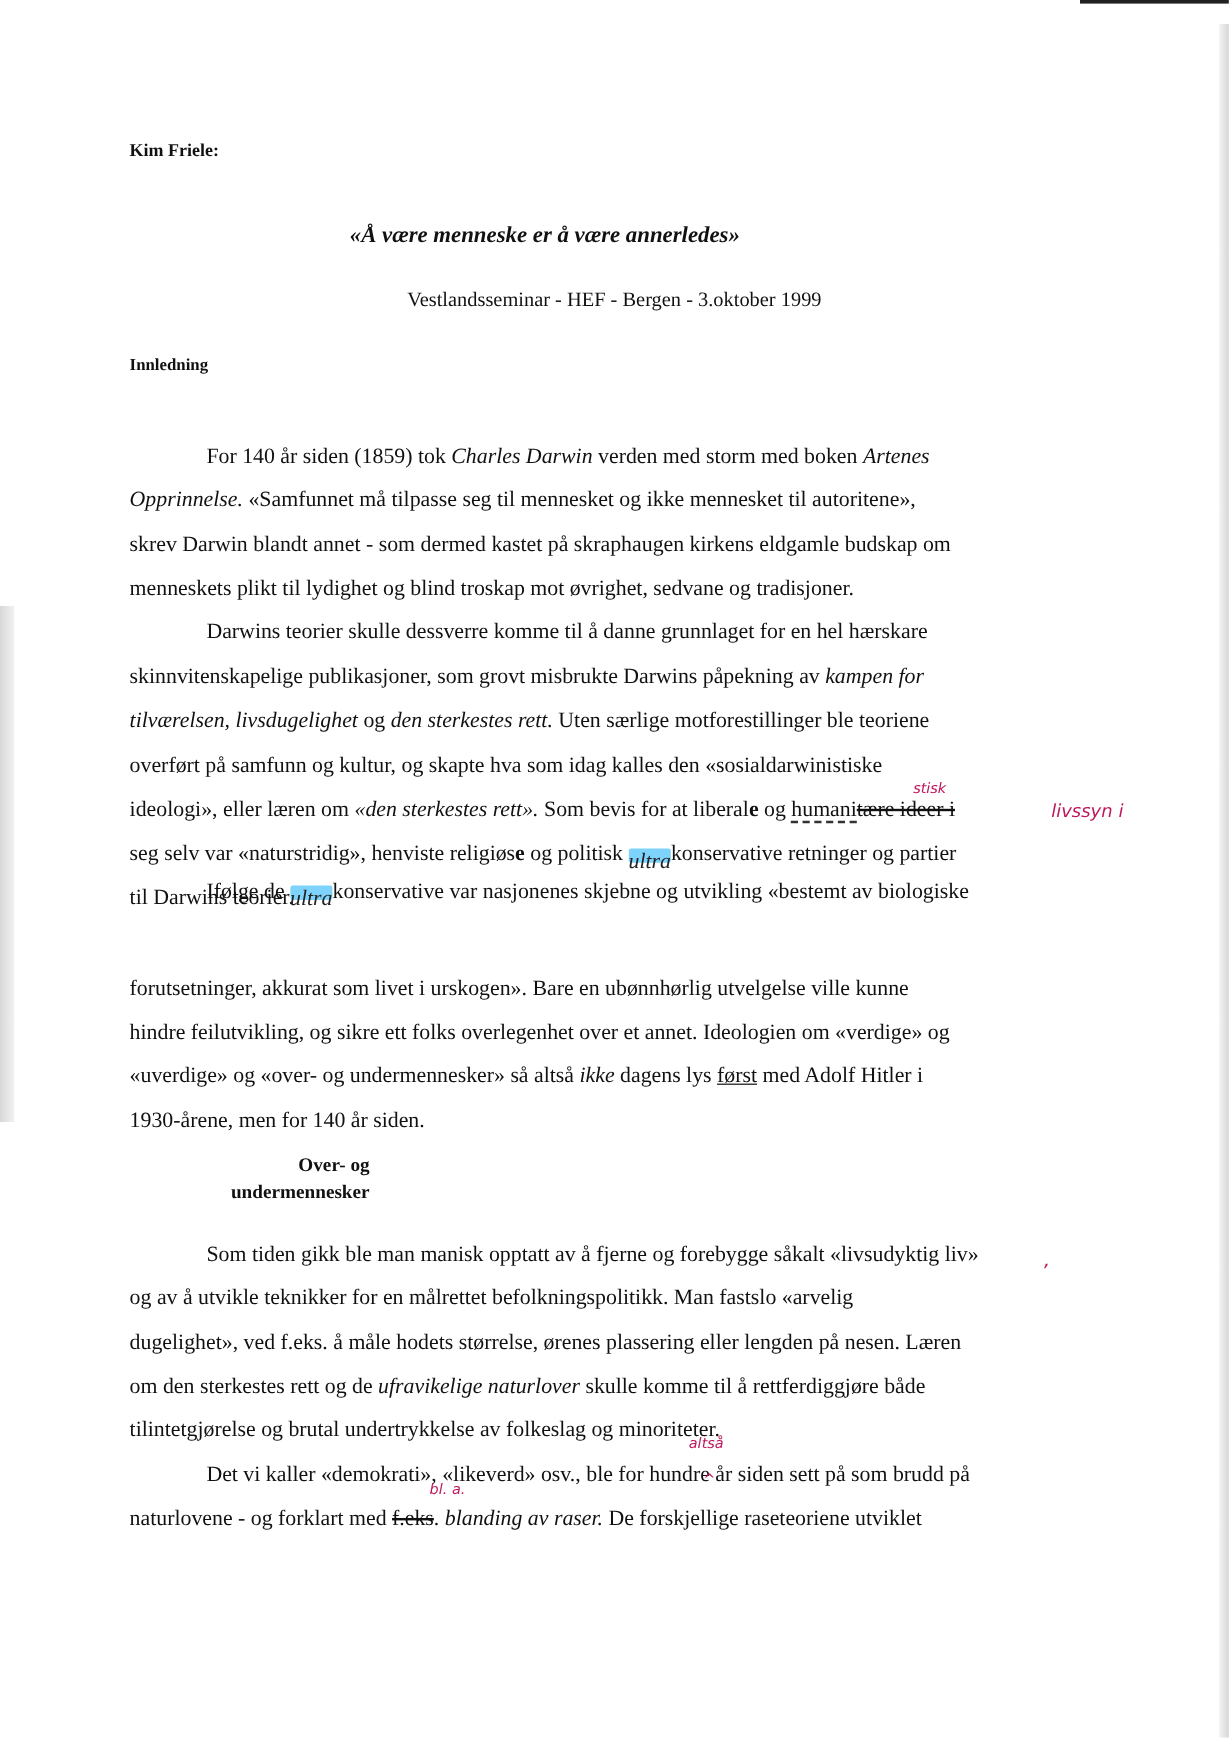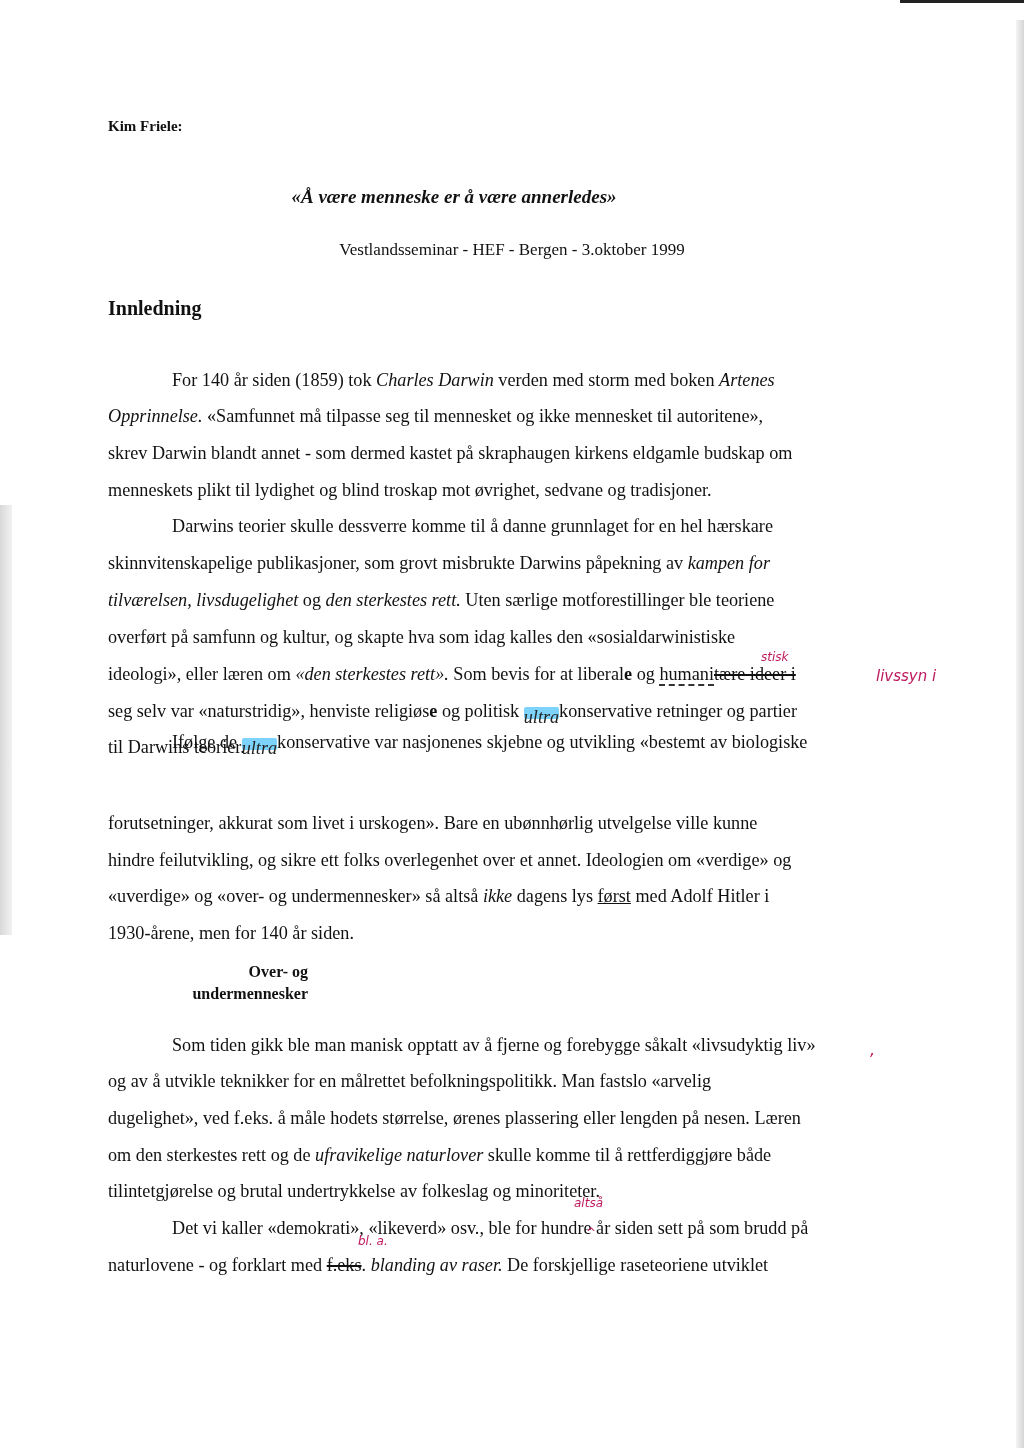--- a/index.html
+++ b/index.html
@@ -8,21 +8,21 @@
     font-family:"Liberation Serif", serif; color:#111;
   }
   .edge-top { position:absolute; left:900px; top:0; width:124px; height:3px; background:#222; }
   .edge-right { position:absolute; left:1016px; top:20px; width:8px; height:1428px; background:linear-gradient(to right,#f4f4f4,#d6d6d6); }
   .edge-left { position:absolute; left:0; top:505px; width:12px; height:430px; background:linear-gradient(to right,#d8d8d8,#f2f2f2); }
   .abs { position:absolute; white-space:nowrap; }
   .bold { font-weight:bold;text-align:right; }
   .author { left:108px; top:118px; font-size:15px; }
   .title { left:0; width:908px; text-align:center; top:186px; font-size:19px; font-weight:bold; font-style:italic; }
   .subtitle { left:0; width:1024px; text-align:center; top:240px; font-size:17px; font-weight:normal; }
-  .h-intro { left:108px; top:297px; font-size:20px; }
+  .h-intro { left:108px; top:297px; font-size:14px; }
   .h-over { left:108px; top:961px; font-size:16px; line-height:22px; white-space:normal; width:200px; }
   .line { position:absolute; left:108px; font-size:18.2px; white-space:nowrap; }
   .line.indent { left:172px; }
   i { font-style:italic;margin-top:36px; }
   .hand { font-family:"DejaVu Sans", sans-serif; font-style:italic; font-size:13px; color:#be185d; position:absolute; white-space:nowrap; }
   .strike { text-decoration:line-through; text-decoration-thickness:2px; }
   .dashed-ul { border-bottom:2px dashed #333; }
   .ul { text-decoration:underline; }
   .blot { display:inline-block; background:#7dd3fc; color:#222; height:12px; vertical-align:middle; border-radius:2px;font-style:italic; }
 </style>

